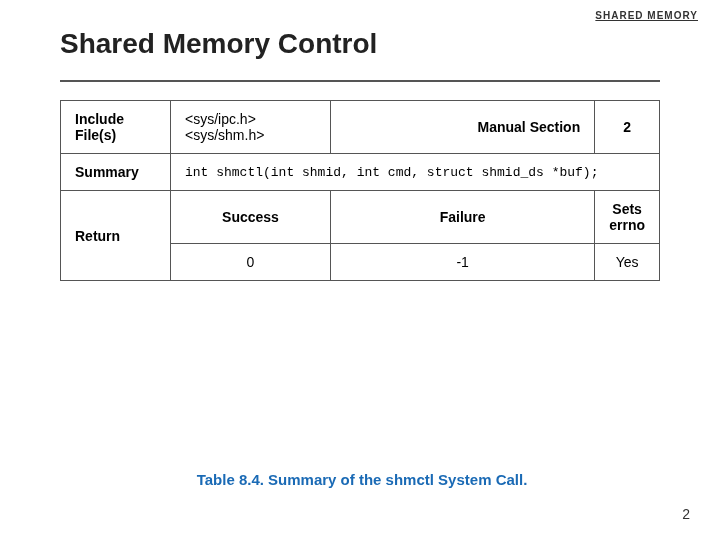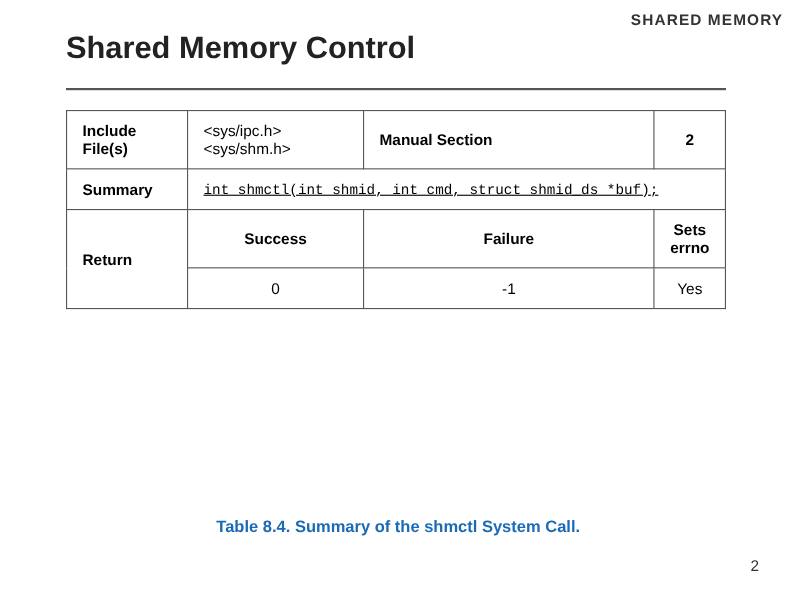--- a/index.html
+++ b/index.html
@@ -8,25 +8,26 @@
       height: 540px;
       background: #ffffff;
       font-family: Arial, sans-serif;
       position: relative;
       overflow: hidden;
     }
 
     .top-right-label {
       position: absolute;
       top: 10px;
-      right: 8px;
-      font-size: 14px;
+      right: 22px;
+      font-size: 10px;
       font-weight: bold;
       color: #333;
       letter-spacing: 1px;
+      text-decoration: underline;
     }
 
     .page-title {
       position: absolute;
       top: 28px;
       left: 60px;
       font-size: 28px;
       font-weight: bold;
       color: #222;
     }
@@ -59,32 +60,32 @@
       vertical-align: middle;
     }
 
     .col-label {
       font-weight: bold;
       width: 110px;
     }
 
     .col-header-bold {
       font-weight: bold;
+      text-align: right;
     }
 
     .col-number {
       text-align: center;
       font-weight: bold;
       width: 60px;
     }
 
     .summary-text {
       font-family: 'Courier New', monospace;
       font-size: 13px;
-      text-decoration: underline;
     }
 
     .center-text {
       text-align: center;
     }
 
     .caption {
       position: absolute;
       bottom: 52px;
       left: 4px;

